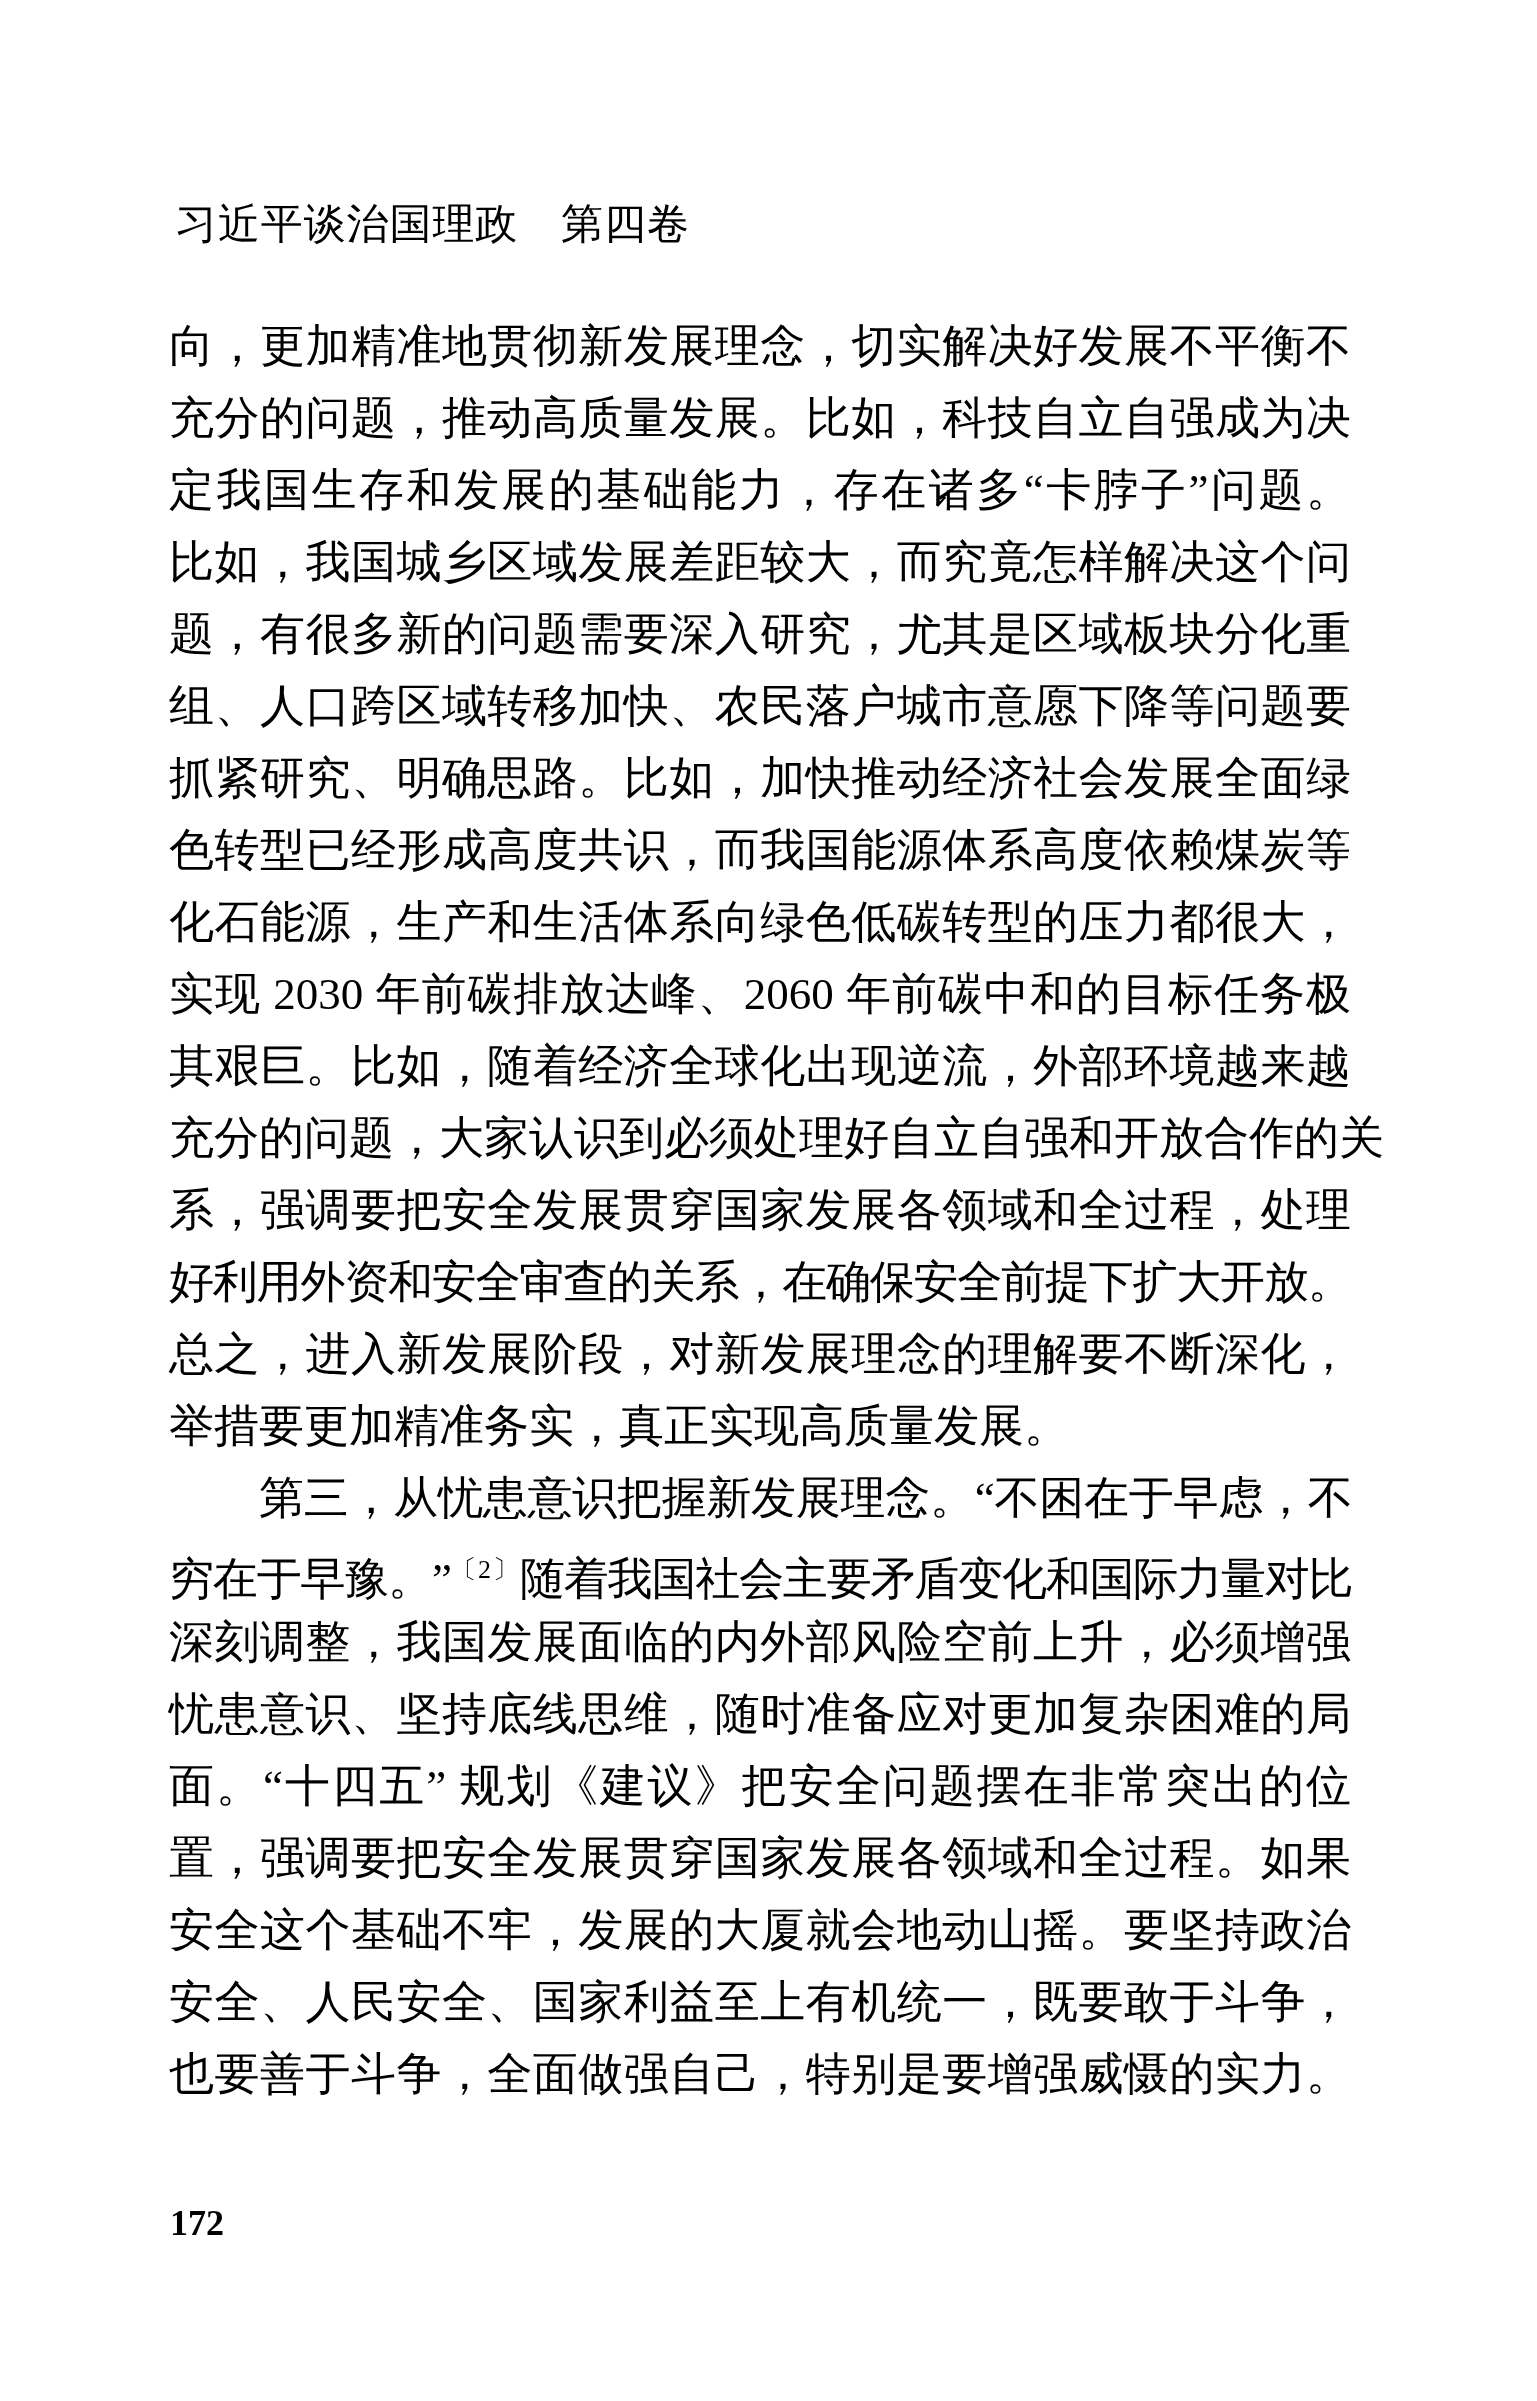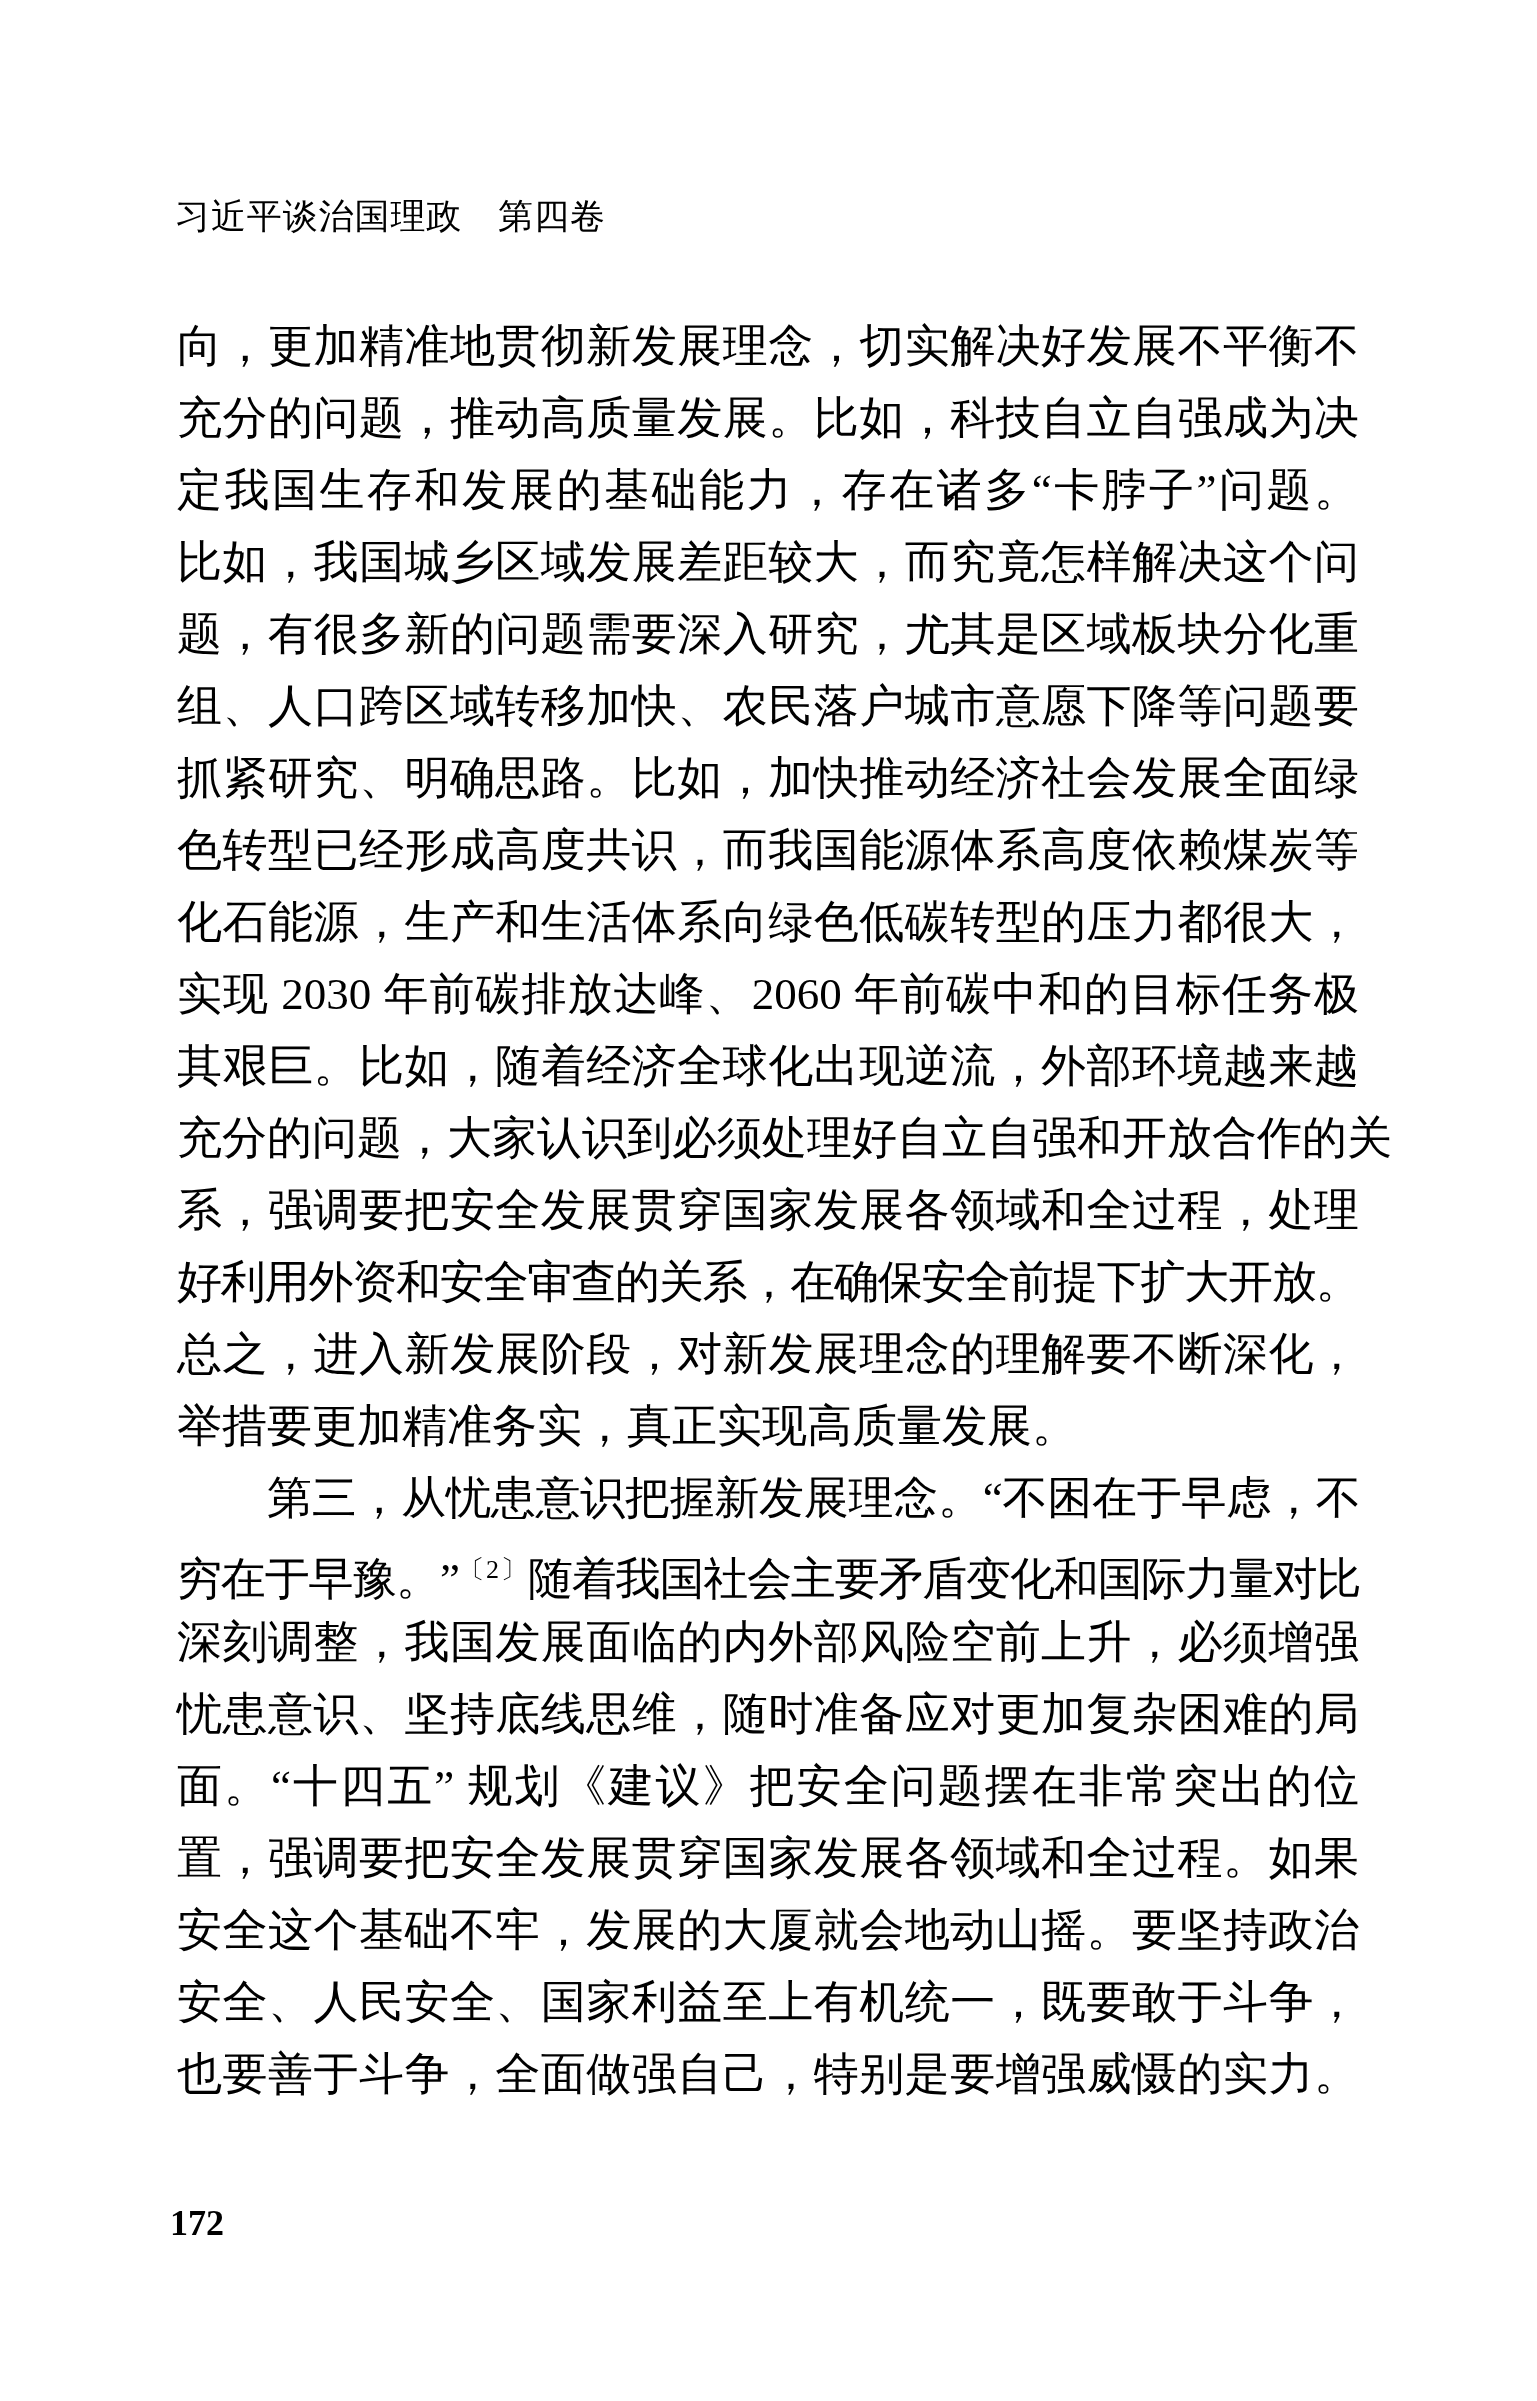--- a/index.html
+++ b/index.html
@@ -13,29 +13,29 @@
     height: 2401px;
     margin: 0 auto;
     background: #ffffff;
     color: #000000;
     font-family: "Liberation Serif", "DejaVu Serif", serif;
     overflow: hidden;
   }
   .running-head {
     position: absolute;
     left: 175px;
-    top: 198px;
-    font-size: 35px;
+    top: 205px;
+    font-size: 42px;
     line-height: 38px;
     letter-spacing: 0.9px;
     white-space: nowrap;
   }
   .text-block {
     position: absolute;
-    left: 177px;
+    left: 169px;
     top: 310px;
     width: 1182px;
   }
   .line {
     height: 72px;
     line-height: 72px;
     font-size: 45px;
     text-align: justify;
     text-align-last: justify;
     text-justify: inter-character;

